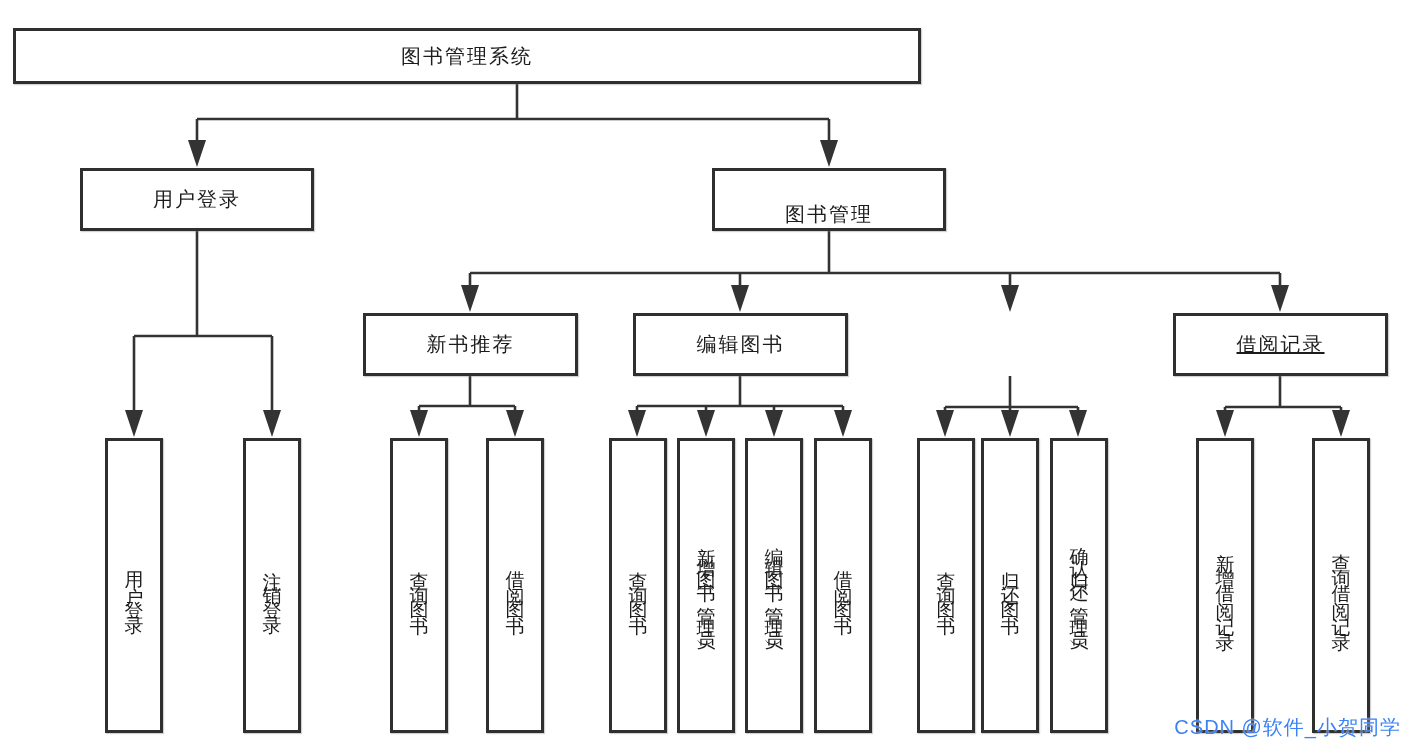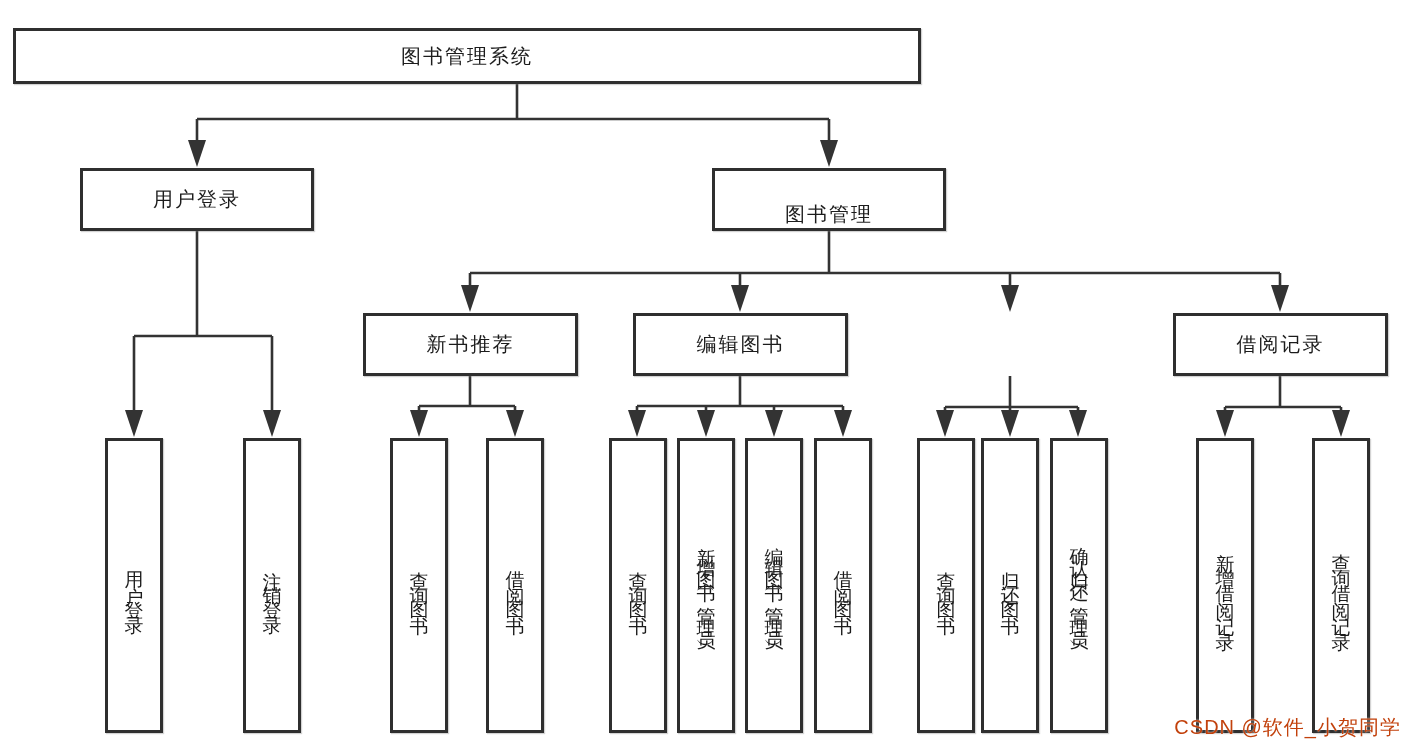--- a/index.html
+++ b/index.html
@@ -30,21 +30,21 @@
     letter-spacing: 2px;
     box-shadow: 1px 1px 1px rgba(130,130,130,0.35);
   }
   .node-root   { left: 13px;   top: 28px;  width: 908px; height: 56px; }
   .node-l2-a   { left: 80px;   top: 168px; width: 234px;  height: 63px; }
   .node-l2-b   { left: 712px;  top: 168px; width: 234px;  height: 63px; align-items: flex-end; }
   .node-l3     { top: 313px;   width: 215px; height: 63px; }
   .node-l3-a   { left: 363px; font-family: Liberation Serif, serif; }
   .node-l3-b   { left: 633px; }
   .node-l3-c   { left: 903px; }
-  .node-l3-d   { left: 1173px; }
+  .node-l3-d   { left: 1173px; text-decoration: underline; }
   .leaf {
     position: absolute;
     box-sizing: border-box;
     top: 438px;
     width: 58px;
     height: 295px;
     border: 3px solid #2f2f2f;
     background: #ffffff;
     display: flex;
     align-items: center;
@@ -68,21 +68,21 @@
   .lf8  { left: 917px; }
   .lf9  { left: 981px; }
   .lf10 { left: 1050px; }
   .lf11 { left: 1196px; }
   .lf12 { left: 1312px; }
   .watermark {
     position: absolute;
     right: 4px;
     bottom: 6px;
     font-size: 20px;
-    color: #c2410c;
+    color: #3b82f6;
     letter-spacing: 1px;
     text-shadow: 0 0 2px #ffffff;
     white-space: nowrap;
   }
 </style>
 </head>
 <body>
 
 <div class="stage">
 

